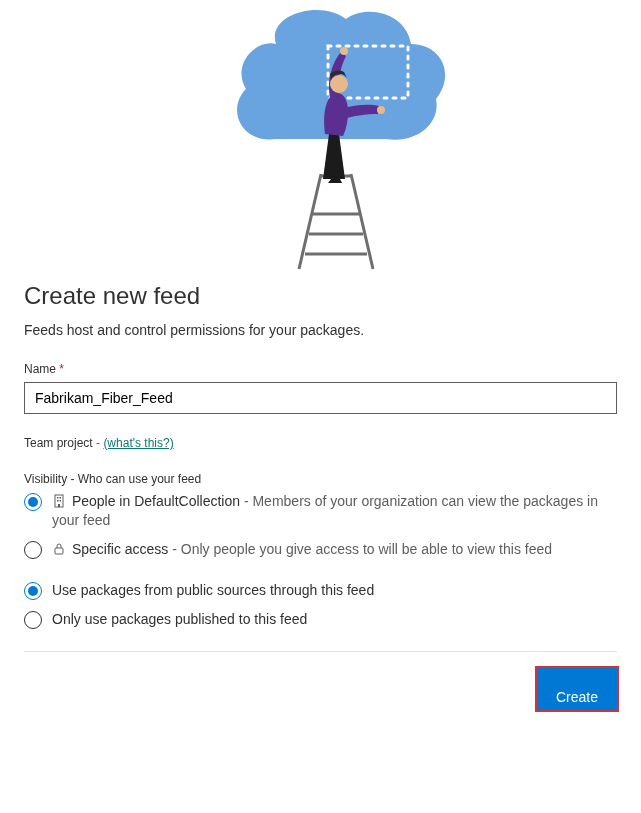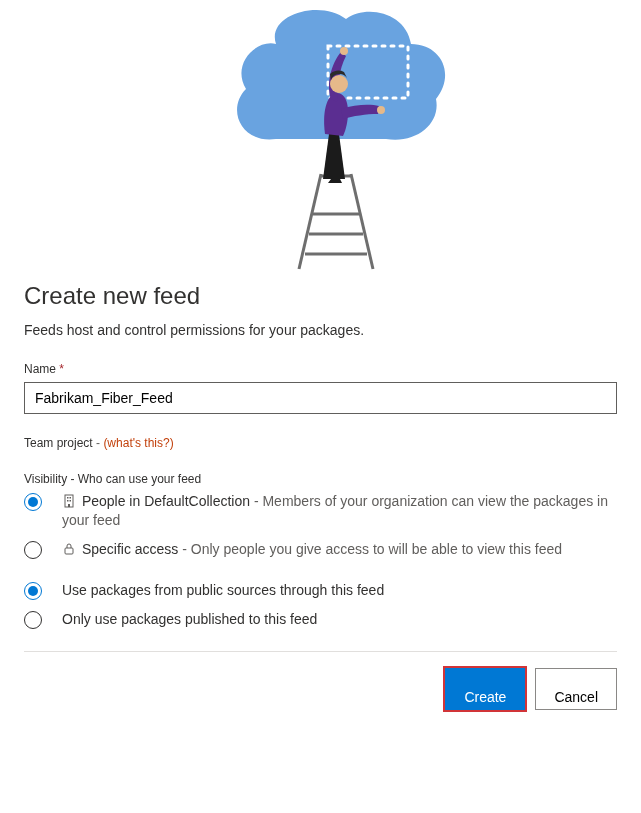--- a/index.html
+++ b/index.html
@@ -24,26 +24,26 @@
       font-size: 14px;
       font-family: inherit;
       height: 32px;
     }
     .text-input.readonly {
       background: #f3f2f1;
       border-color: #f3f2f1;
       color: #323130;
     }
     .section { margin-bottom: 22px; }
-    .link { color: #c2410c; cursor: pointer; }
+    .link { color: #0f766e; cursor: pointer; text-decoration: underline; }
     .hyphen-sep { color: #605e5c; }
     .radio-row {
       display: flex;
       align-items: flex-start;
-      gap: 20px;
+      gap: 10px;
       margin-bottom: 10px;
     }
     .radio-row .radio {
       flex-shrink: 0;
       width: 18px; height: 18px;
       border: 1px solid #323130;
       border-radius: 50%;
       display: inline-flex; align-items: center; justify-content: center;
       margin-top: 1px;
     }
@@ -167,14 +167,13 @@
   <div class="radio-row">
     <span class="radio"></span>
     <div class="radio-content">Only use packages published to this feed</div>
   </div>
 </div>
 
 <hr class="sep">
 
 <div class="button-row">
   <button class="btn primary">Create</button>
-  <button class="btn">Cancel</button>
 </div>
 
 </body></html>

